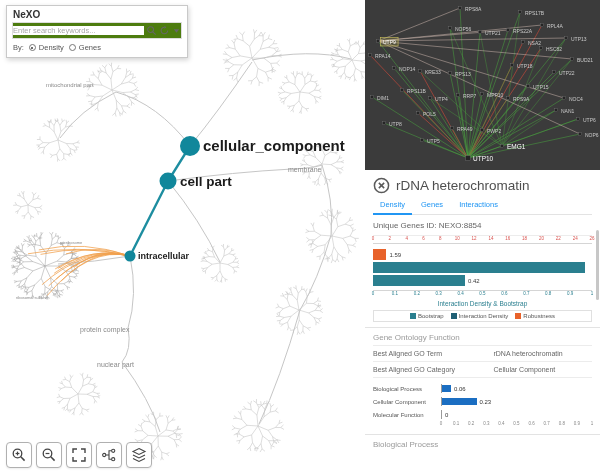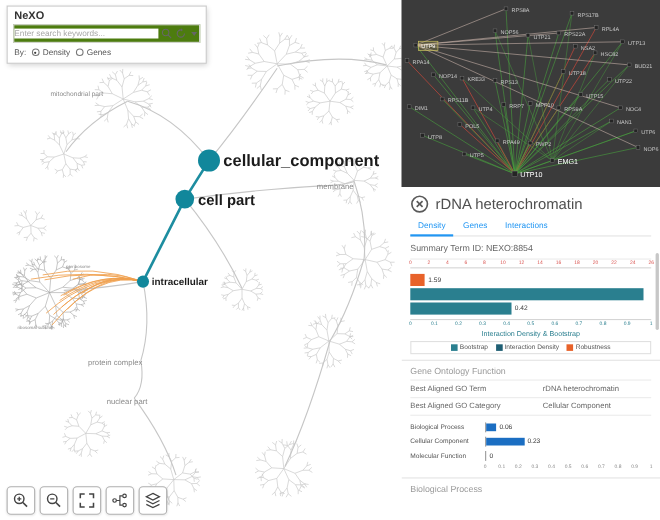--- a/index.html
+++ b/index.html
@@ -1693,21 +1693,21 @@
       </svg>
       <span class="detail-title">rDNA heterochromatin</span>
     </div>
 
     <div class="tabs" id="tabs">
         <div class="tab active">Density</div>
         <div class="tab">Genes</div>
         <div class="tab">Interactions</div>
       </div>
 
-    <div class="term-id">Summary Term ID: NEXO:8854</div>
+    <div class="term-id">Unique Genes ID: NEXO:8854</div>
 
 
     <div>
       <div class="rb-axis top" id="rb-axis-top">
           <span style="left: 0%;">0</span>
           <span style="left: 7.69231%;">2</span>
           <span style="left: 15.3846%;">4</span>
           <span style="left: 23.0769%;">6</span>
           <span style="left: 30.7692%;">8</span>
           <span style="left: 38.4615%;">10</span>

